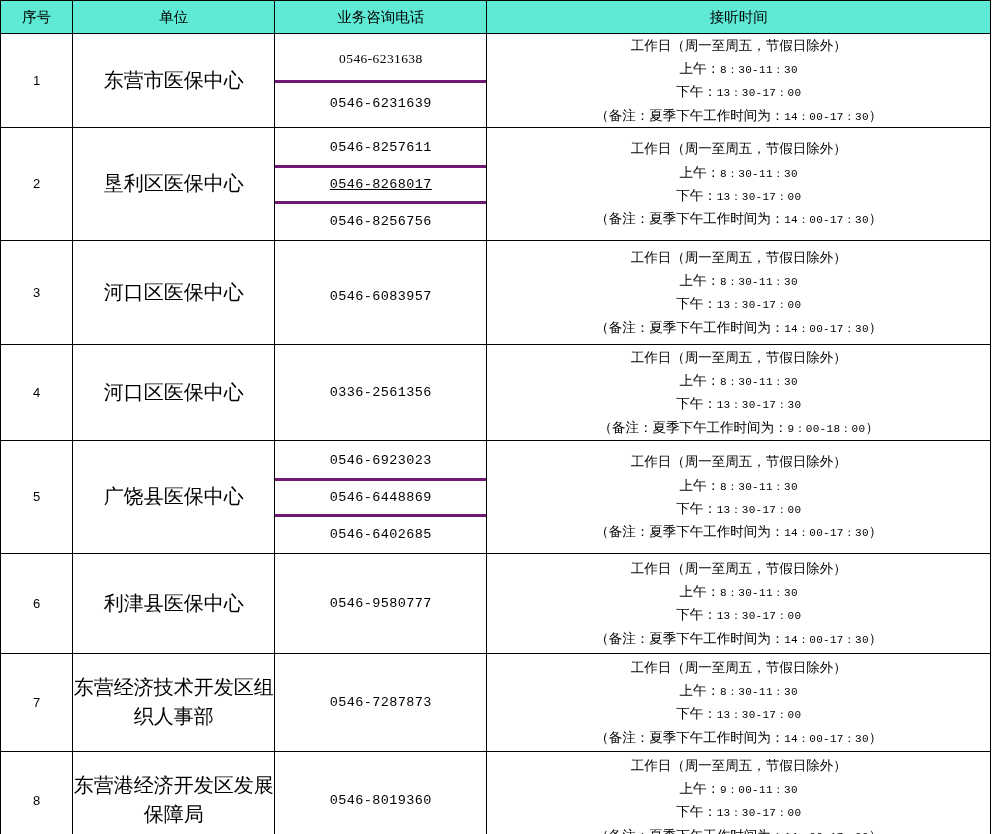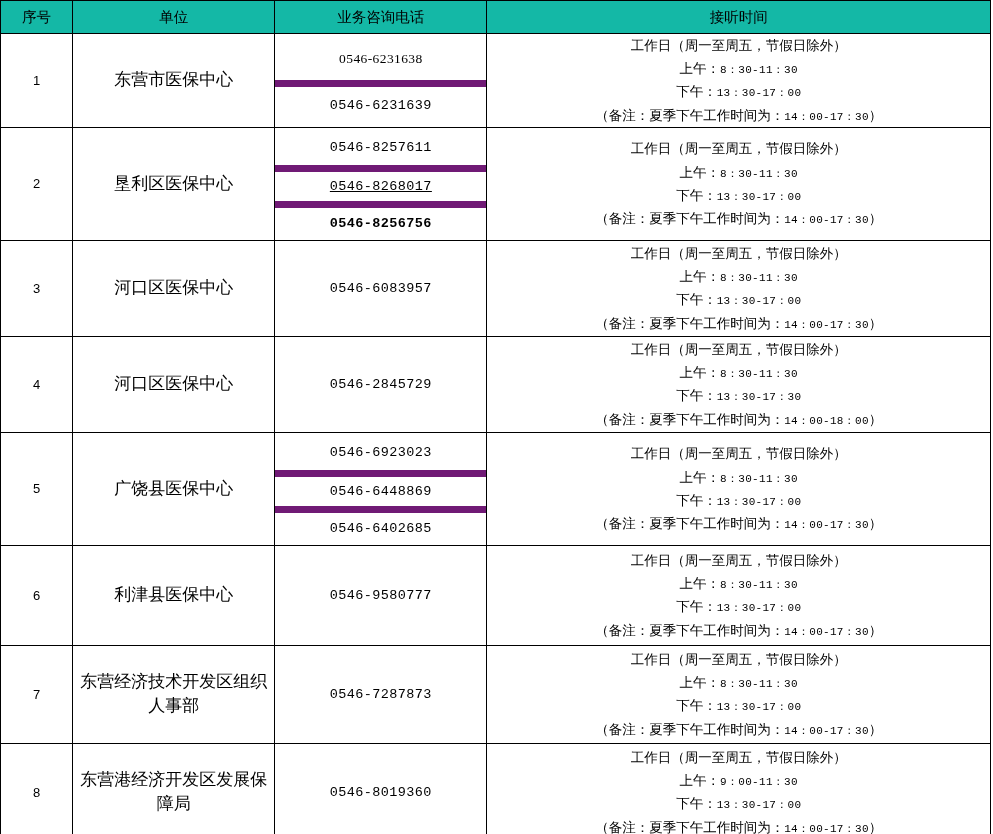--- a/index.html
+++ b/index.html
@@ -22,53 +22,53 @@
   table.contact-table td,
   table.contact-table th {
     border: 1px solid #000000;
     padding: 0;
     text-align: center;
     vertical-align: middle;
     font-weight: normal;
     color: #000000;
   }
   thead th {
-    background: #14b8a6;
+    background: #5eead4;
     height: 32px;
     font-size: 14.5px;
     font-family: "Liberation Sans", sans-serif;
   }
   .col-idx { width: 72px; }
   .col-unit { width: 202px; }
   .col-phone { width: 212px; }
   .col-time { width: 503px; }
 
   td.idx-cell {
     font-size: 13px;
     font-family: "Liberation Sans", sans-serif;
   }
   td.unit-cell {
-    font-size: 17px;
+    font-size: 20px;
     line-height: 1.45;
     padding: 0 4px;
   }
   .phone-stack {
     display: block;
   }
   .phone-stack .phone-row {
     display: flex;
     align-items: center;
     justify-content: center;
     font-family: "Liberation Mono", monospace;
     font-size: 13.5px;
     letter-spacing: 0.4px;
     box-sizing: border-box;
   }
   .phone-stack .phone-row + .phone-row {
-    border-top: 7px solid #701a75;
+    border-top: 3px solid #701a75;
   }
   td.phone-cell { padding: 0; }
   td.time-cell {
     font-size: 13.5px;
     line-height: 1.72;
     padding: 6px 4px;
     font-family: "Liberation Sans", sans-serif;
   }
   td.time-cell .line {
     display: block;
@@ -117,60 +117,60 @@
       </td>
     </tr>
 
     <tr style="height:113px;">
       <td class="idx-cell">2</td>
       <td class="unit-cell">垦利区医保中心</td>
       <td class="phone-cell">
         <span class="phone-stack">
           <span class="phone-row" style="height:36px;">0546-8257611</span>
           <span class="phone-row" style="height:36px;text-decoration:underline;">0546-8268017</span>
-          <span class="phone-row" style="height:37px;font-weight:bold;">0546-8256756</span>
+          <span class="phone-row" style="height:37px;">0546-8256756</span>
         </span>
       </td>
       <td class="time-cell">
         <span class="line">工作日（周一至周五，节假日除外）</span>
         <span class="line"><span>上午：</span><span class="digits">8：30-11：30</span></span>
         <span class="line"><span>下午：</span><span class="digits">13：30-17：00</span></span>
         <span class="line"><span>（备注：夏季下午工作时间为：</span><span class="digits">14：00-17：30</span><span>）</span></span>
       </td>
     </tr>
 
     <tr style="height:96px;">
       <td class="idx-cell">3</td>
       <td class="unit-cell">河口区医保中心</td>
       <td class="phone-cell">
         <span class="phone-stack">
-          <span class="phone-row" style="height:94px;">0546-6083957</span>
+          <span class="phone-row" style="height:94px;margin-top:9px;">0546-6083957</span>
         </span>
       </td>
       <td class="time-cell">
         <span class="line">工作日（周一至周五，节假日除外）</span>
         <span class="line"><span>上午：</span><span class="digits">8：30-11：30</span></span>
         <span class="line"><span>下午：</span><span class="digits">13：30-17：00</span></span>
         <span class="line"><span>（备注：夏季下午工作时间为：</span><span class="digits">14：00-17：30</span><span>）</span></span>
       </td>
     </tr>
 
     <tr style="height:96px;">
       <td class="idx-cell">4</td>
       <td class="unit-cell">河口区医保中心</td>
       <td class="phone-cell">
         <span class="phone-stack">
-          <span class="phone-row" style="height:94px;">0546-2845729</span>
+          <span class="phone-row" style="height:94px;">0336-2561356</span>
         </span>
       </td>
       <td class="time-cell">
         <span class="line">工作日（周一至周五，节假日除外）</span>
         <span class="line"><span>上午：</span><span class="digits">8：30-11：30</span></span>
         <span class="line"><span>下午：</span><span class="digits">13：30-17：30</span></span>
-        <span class="line"><span>（备注：夏季下午工作时间为：</span><span class="digits">14：00-18：00</span><span>）</span></span>
+        <span class="line"><span>（备注：夏季下午工作时间为：</span><span class="digits">9：00-18：00</span><span>）</span></span>
       </td>
     </tr>
 
     <tr style="height:113px;">
       <td class="idx-cell">5</td>
       <td class="unit-cell">广饶县医保中心</td>
       <td class="phone-cell">
         <span class="phone-stack">
           <span class="phone-row" style="height:36px;">0546-6923023</span>
           <span class="phone-row" style="height:36px;">0546-6448869</span>

